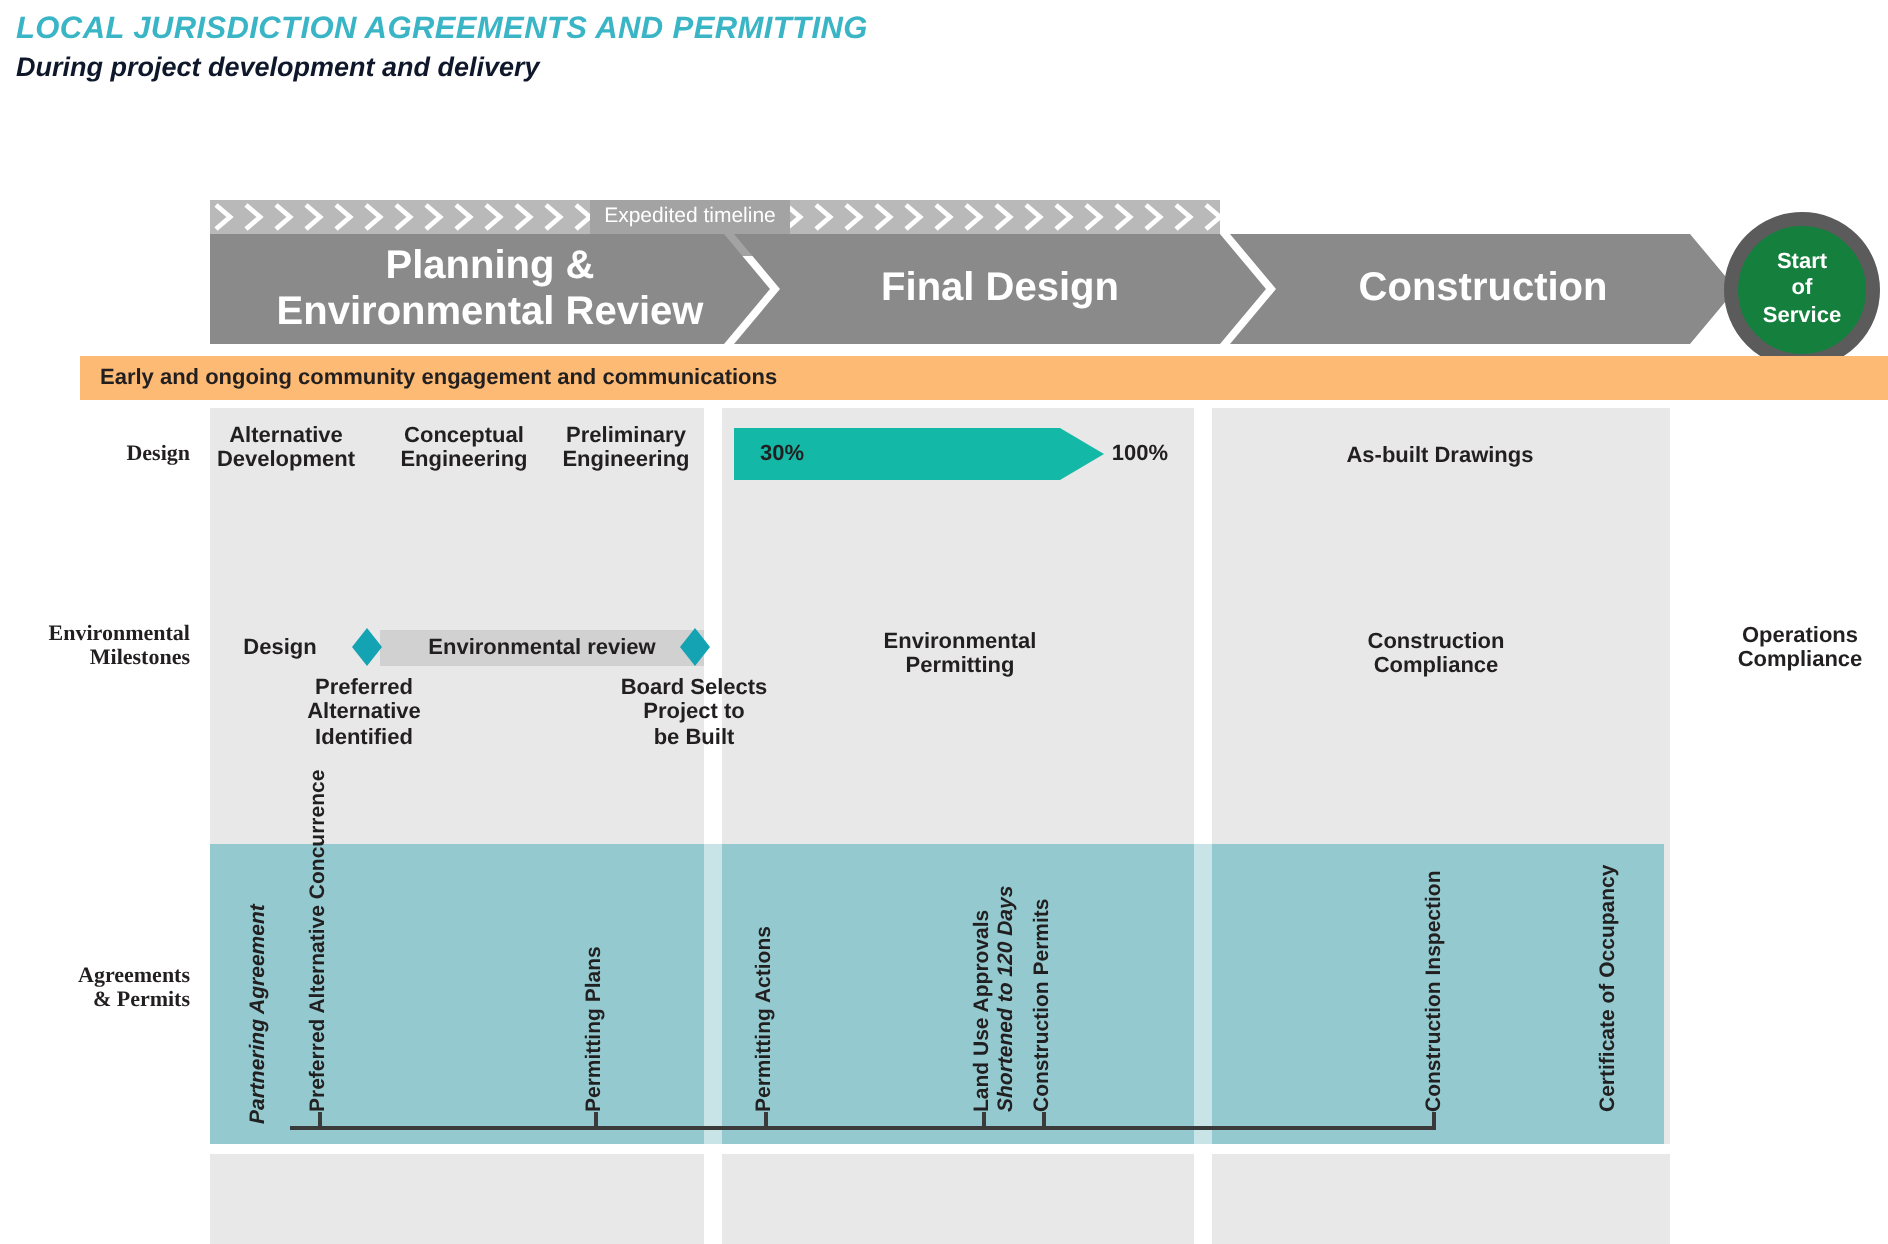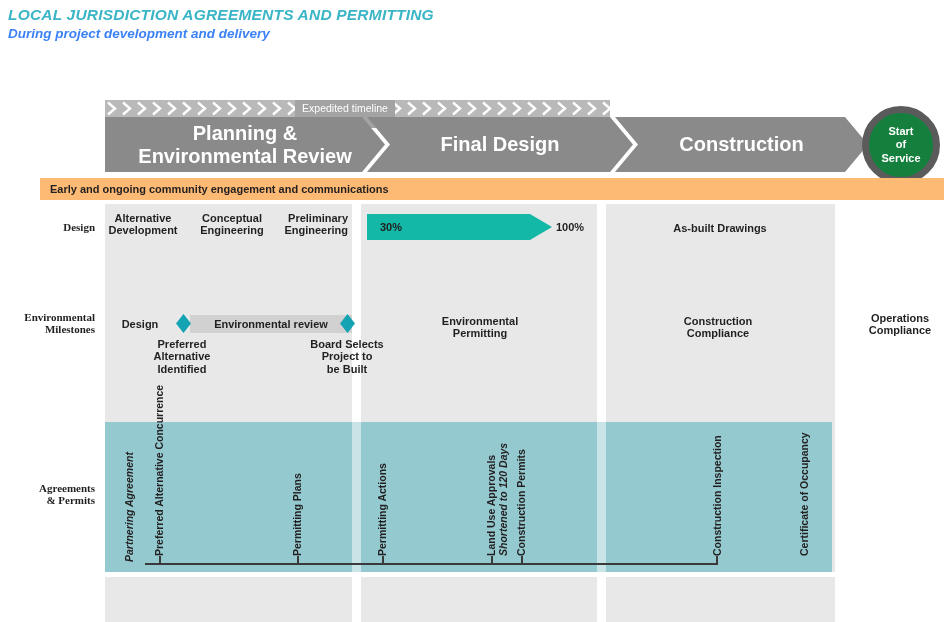--- a/index.html
+++ b/index.html
@@ -4,21 +4,21 @@
 <style>
   html,body{margin:0;padding:0;background:#ffffff;}
   .stage{
     position:relative;width:944px;height:622px;background:#ffffff;overflow:hidden;
     font-family:"Liberation Sans","DejaVu Sans",sans-serif;color:#221f20;
   }
   .abs{position:absolute;}
   .ml{white-space:pre-line;}
   
   .title{left:8px;top:6px;font-size:15.5px;font-weight:bold;font-style:italic;color:#3ab5c6;letter-spacing:.2px;}
-  .subtitle{left:8px;top:26px;font-size:13.5px;font-weight:bold;font-style:italic;color:#3b82f6;}
+  .subtitle{left:8px;top:26px;font-size:13.5px;font-weight:bold;font-style:italic;color:#0f172a;}
   
   .chevband{left:105px;top:100px;width:505px;height:17px;}
   .expbox{left:190px;top:0;width:100px;height:28px;background:#a3a3a3;color:#ffffff;
     font-size:10.5px;line-height:17px;text-align:center;}
   
   .phase{top:117px;height:55px;background:#8a8a8a;color:#ffffff;display:flex;align-items:center;justify-content:center;
     font-size:20px;font-weight:bold;text-align:center;line-height:1.15;}
   .phase-tip{clip-path:polygon(0 0,calc(100% - 23px) 0,100% 50%,calc(100% - 23px) 100%,0 100%);}
   .phase-mid{clip-path:polygon(0 0,calc(100% - 23px) 0,100% 50%,calc(100% - 23px) 100%,0 100%,23px 50%);}
   .p1{left:105px;width:280px;}
@@ -35,21 +35,21 @@
   .col1{left:105px;width:247px;}
   .col2{left:361px;width:236px;}
   .col3{left:606px;width:229px;}
   
   .rowlabel{left:0;width:95px;text-align:right;font-size:11px;font-weight:bold;line-height:1.12;font-family:Liberation Serif, serif;}
   
   .lbl{font-size:11px;font-weight:bold;line-height:1.12;text-align:center;}
   
   .d1{left:98px;top:212px;width:90px;}
   .d2{left:187px;top:212px;width:90px;}
-  .d3{left:258px;top:212px;width:90px;text-align:right;}
+  .d3{left:268px;top:212px;width:90px;}
   .progress{left:367px;top:214px;width:185px;height:26px;background:#14b8a6;
     clip-path:polygon(0 0,calc(100% - 22px) 0,100% 50%,calc(100% - 22px) 100%,0 100%);
     font-size:11px;font-weight:bold;line-height:26px;padding-left:13px;box-sizing:border-box;}
   .pct100{left:548px;top:214px;width:44px;font-size:11px;font-weight:bold;line-height:26px;text-align:center;}
   .asbuilt{left:650px;top:222px;width:140px;}
   
   .scoping{left:98px;top:318px;width:84px;}
   .revbar{left:190px;top:315px;width:162px;height:18px;background:#d1d1d1;
     font-size:11px;font-weight:bold;line-height:18px;text-align:center;}
   .diamond{width:15px;height:19px;background:#14a3b3;clip-path:polygon(50% 0,100% 50%,50% 100%,0 50%);}

